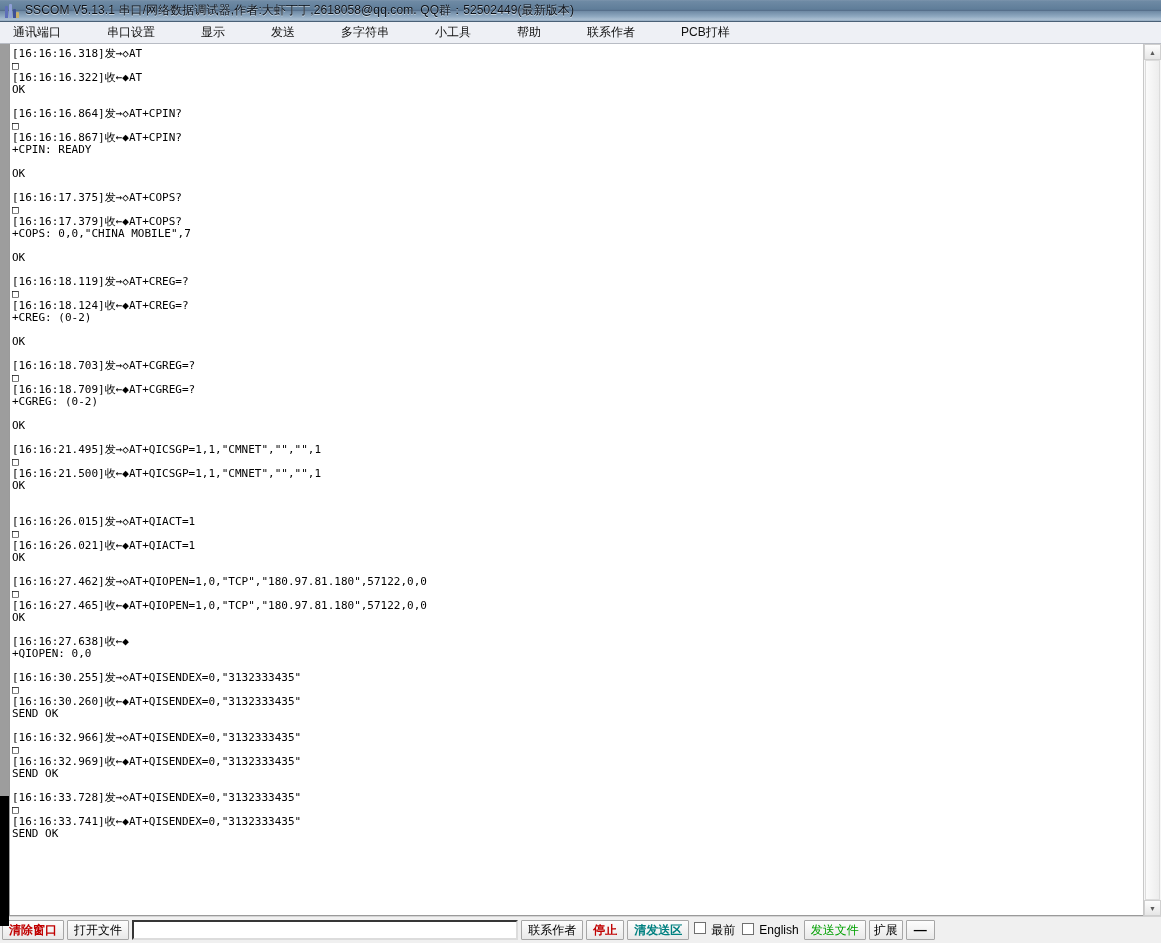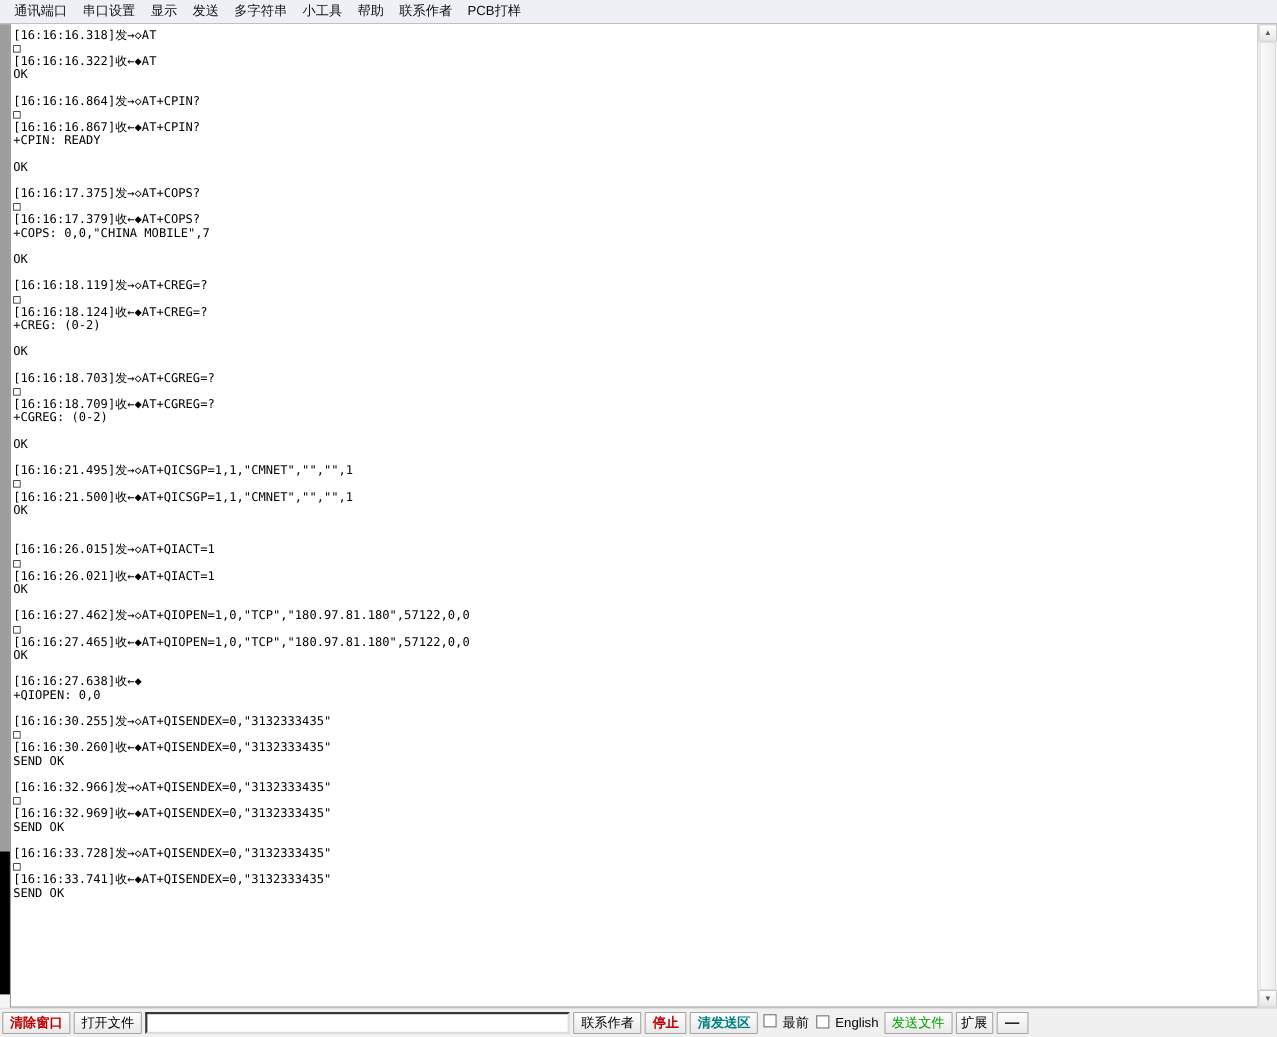--- a/index.html
+++ b/index.html
@@ -71,20 +71,21 @@
 
   
   .menubar {
     height: 21px;
     flex: 0 0 21px;
     background: #eef0f5;
     border-bottom: 1px solid #b8bcc4;
     display: flex;
     align-items: center;
     padding-left: 6px;
+    gap: 32px;
   }
   .menu-item {
     font-family: "Liberation Sans", sans-serif;
     font-size: 12px;
     color: #101010;
     padding: 2px 7px;
     white-space: nowrap;
     cursor: default;
   }
 
@@ -235,20 +236,29 @@
     font-size: 13px;
     padding: 2px 7px;
   }
   .tail-space { flex: 1 1 auto; }
 </style>
 </head>
 <body>
 
 <div id="app">
 
+  <div class="titlebar">
+    <span class="titlebar-icon">
+      <span class="bar b1"></span>
+        <span class="bar b2"></span>
+      <span class="bar b3"></span>
+        <span class="bar b4"></span>
+    </span>
+    <span class="titlebar-title">SSCOM V5.13.1 串口/网络数据调试器,作者:大虾丁丁,2618058@qq.com. QQ群：52502449(最新版本)</span>
+  </div>
 
   <div class="menubar">
     <div class="menu-item">通讯端口</div>
     <div class="menu-item">串口设置</div>
     <div class="menu-item">显示</div>
     <div class="menu-item">发送</div>
     <div class="menu-item">多字符串</div>
     <div class="menu-item">小工具</div>
     <div class="menu-item">帮助</div>
     <div class="menu-item">联系作者</div>

